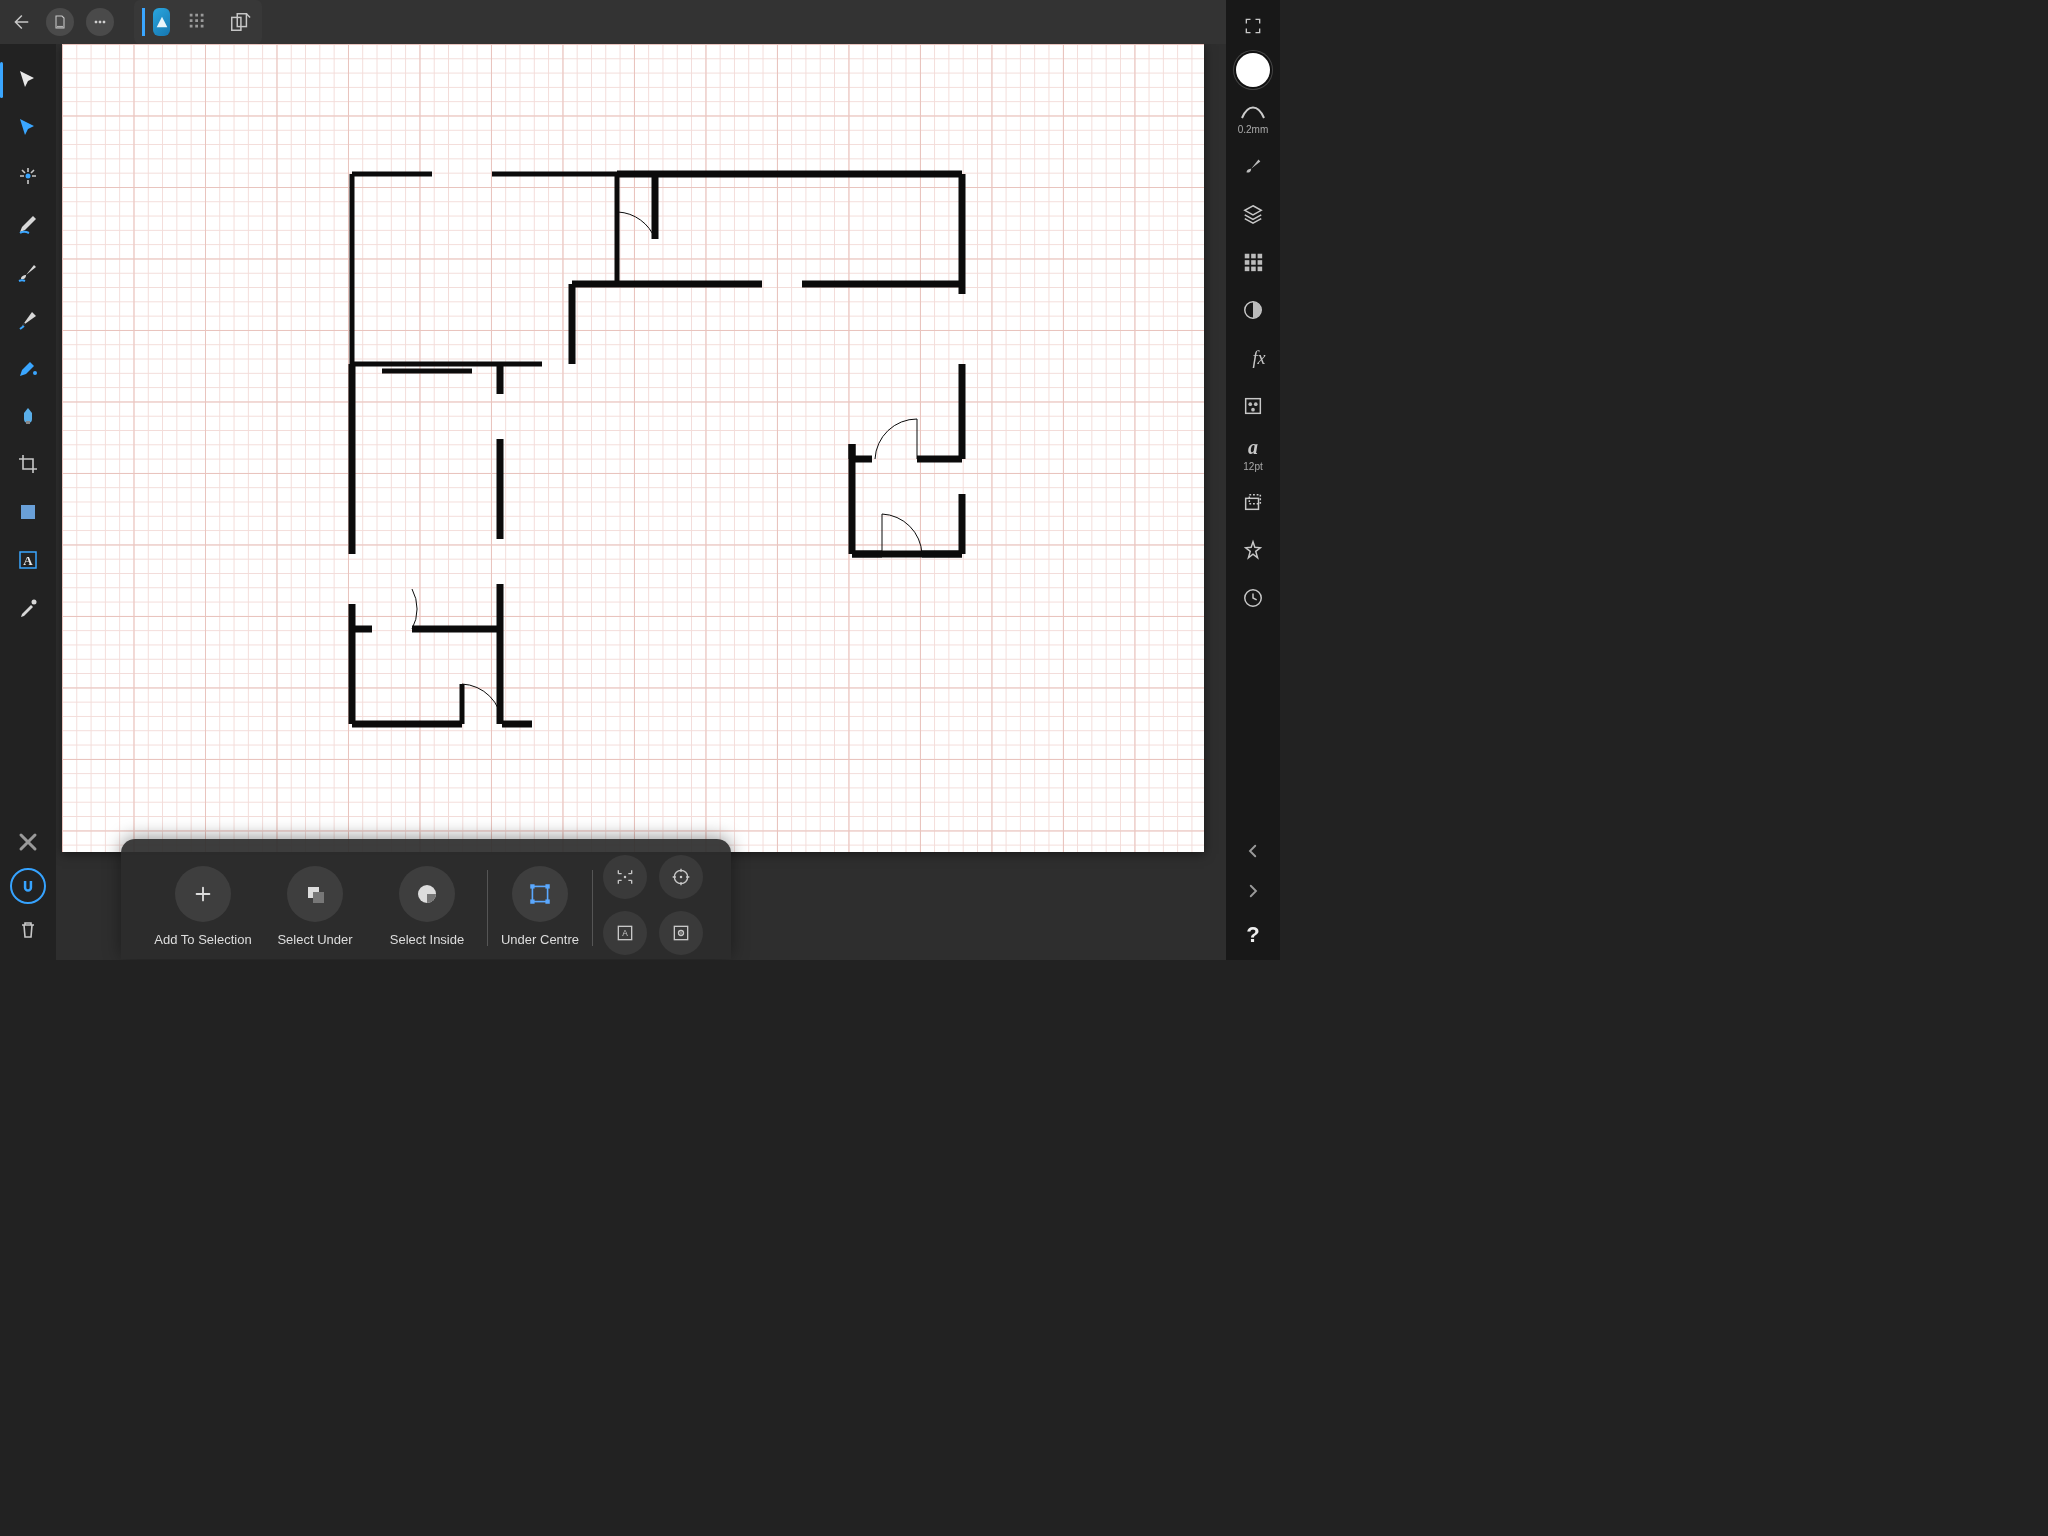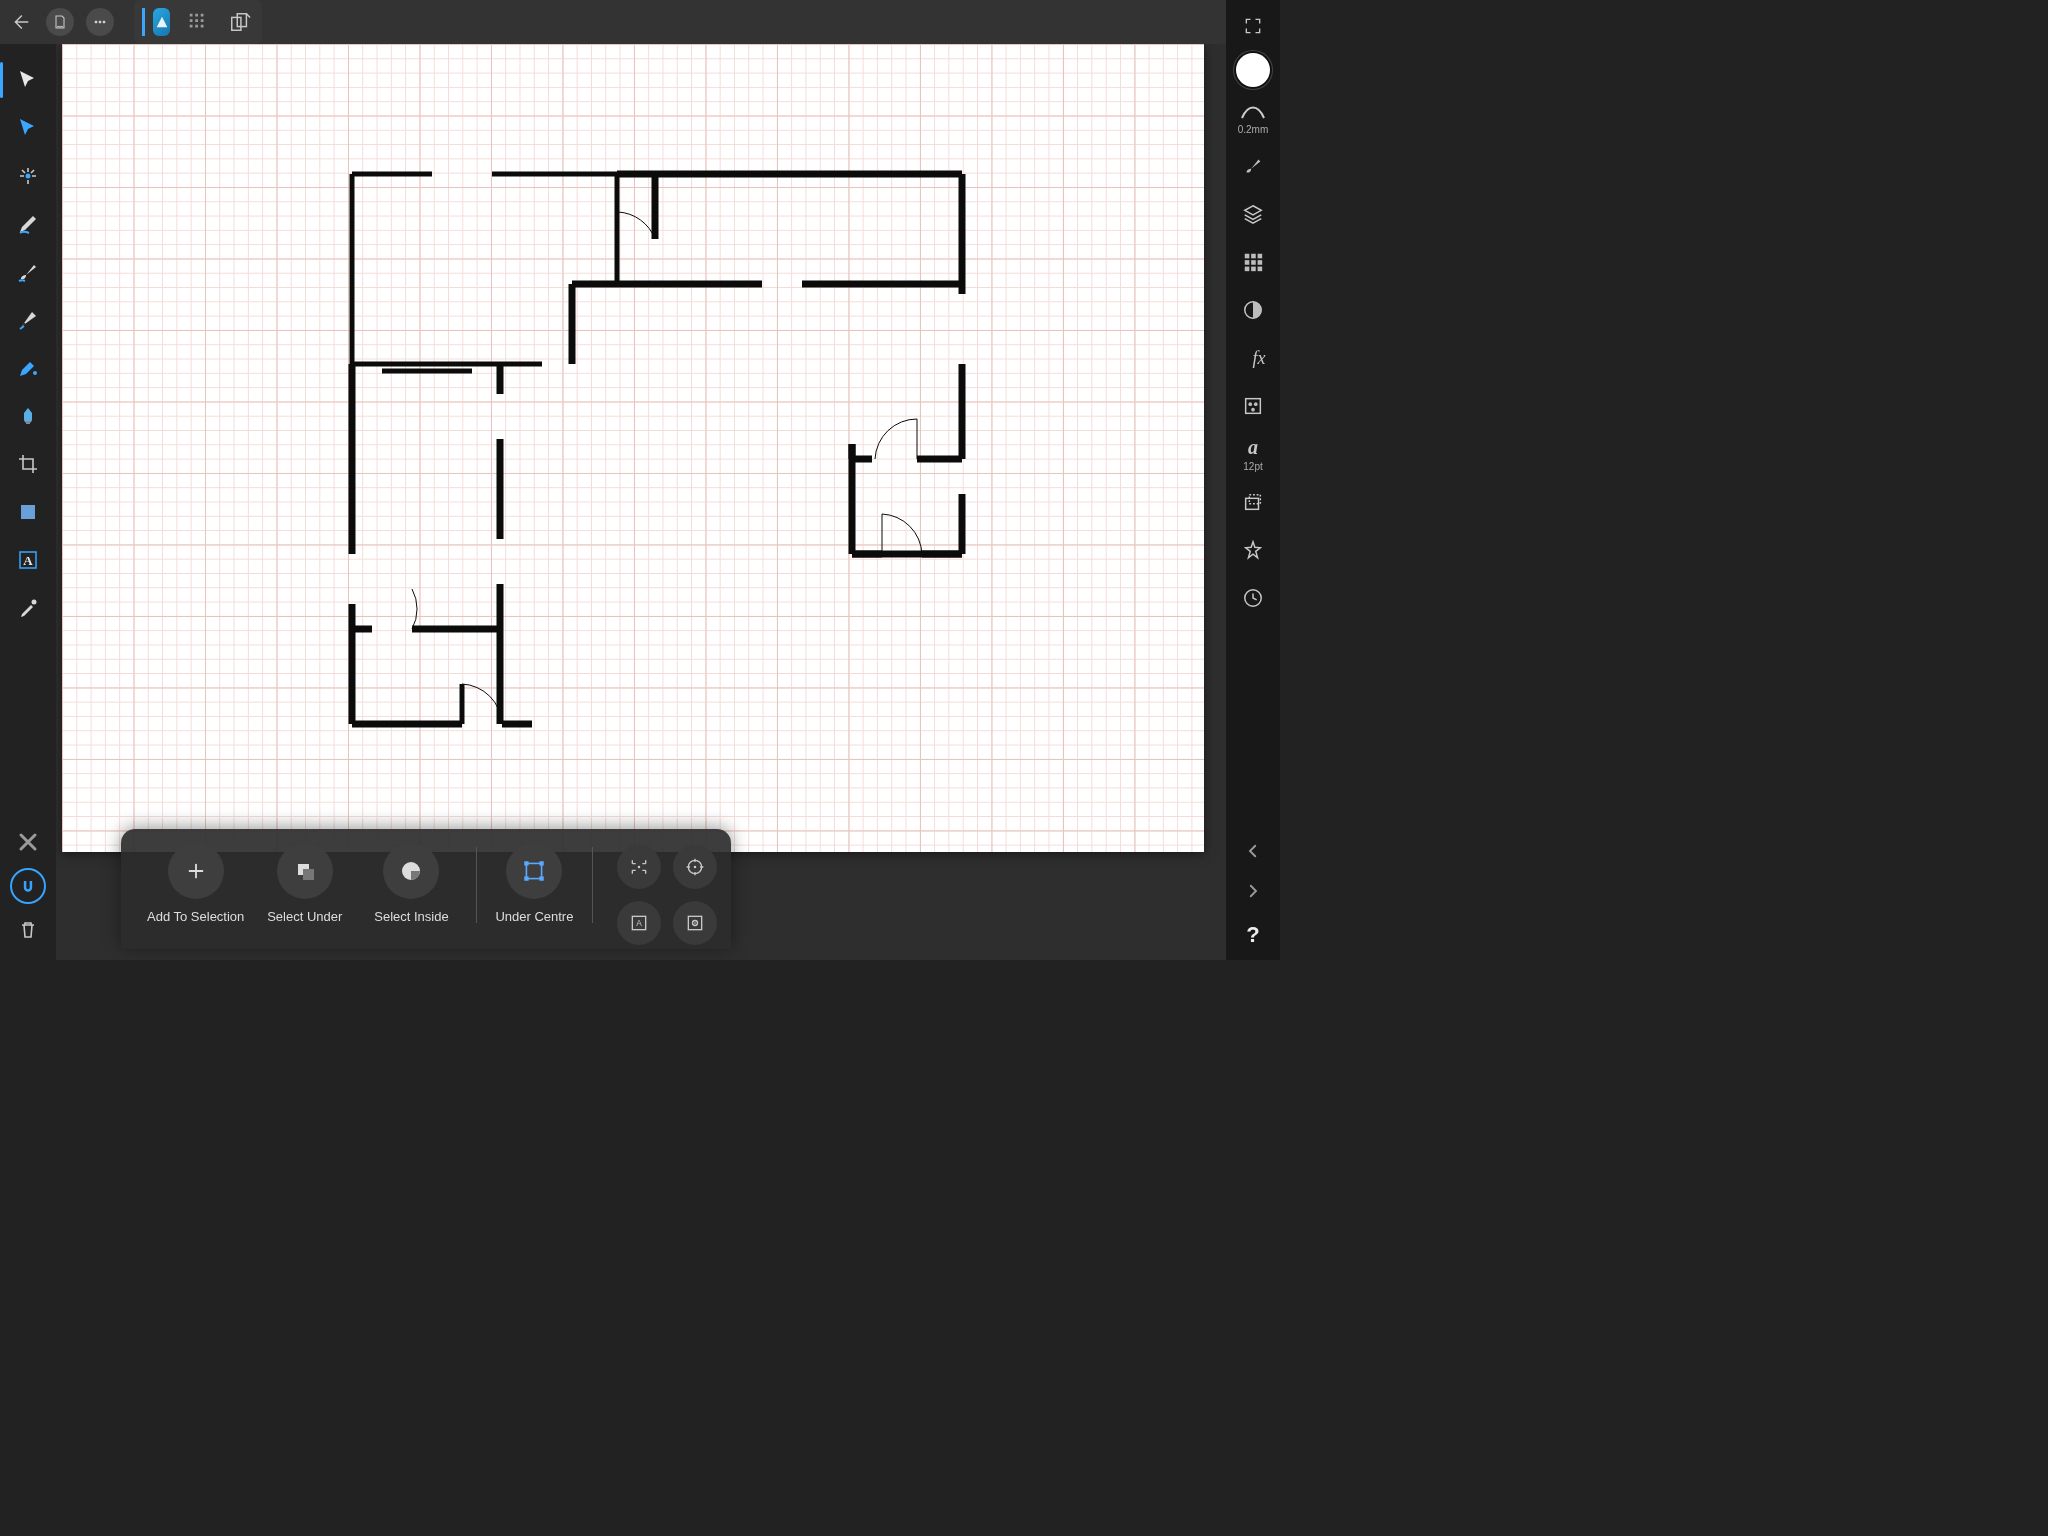--- a/index.html
+++ b/index.html
@@ -113,28 +113,28 @@
       linear-gradient(#e9c4be 1px, transparent 1px),
       linear-gradient(90deg,#e9c4be 1px, transparent 1px);
     background-size:71.5px 71.5px;
   }
   .floorplan { position:absolute; inset:0; }
 
   
   .context-bar {
     position:absolute;
     left:50%; transform:translateX(-520px);
-    bottom:11px;
+    bottom:1px;
     width:610px; height:120px;
     background:rgba(44,44,44,.92);
     border-radius:14px 14px 0 0;
-    display:flex; align-items:flex-start;
+    display:flex; align-items:center;
     padding:14px 10px 0 26px;
     box-shadow:0 -2px 18px rgba(0,0,0,.4);
-    gap:14px;
+    gap:0;
   }
   .ctx-item {
     display:flex;flex-direction:column;align-items:center;width:112px;gap:10px;
   }
   .ctx-circle {
     width:56px;height:56px;border-radius:50%;background:#3e3e3e;
     display:flex;align-items:center;justify-content:center;
   }
   .ctx-label { font-size:13px; color:#ddd; text-align:center; white-space:nowrap;}
   .ctx-sep { width:1px; height:76px; background:#555; margin:4px 4px 0 4px; }

